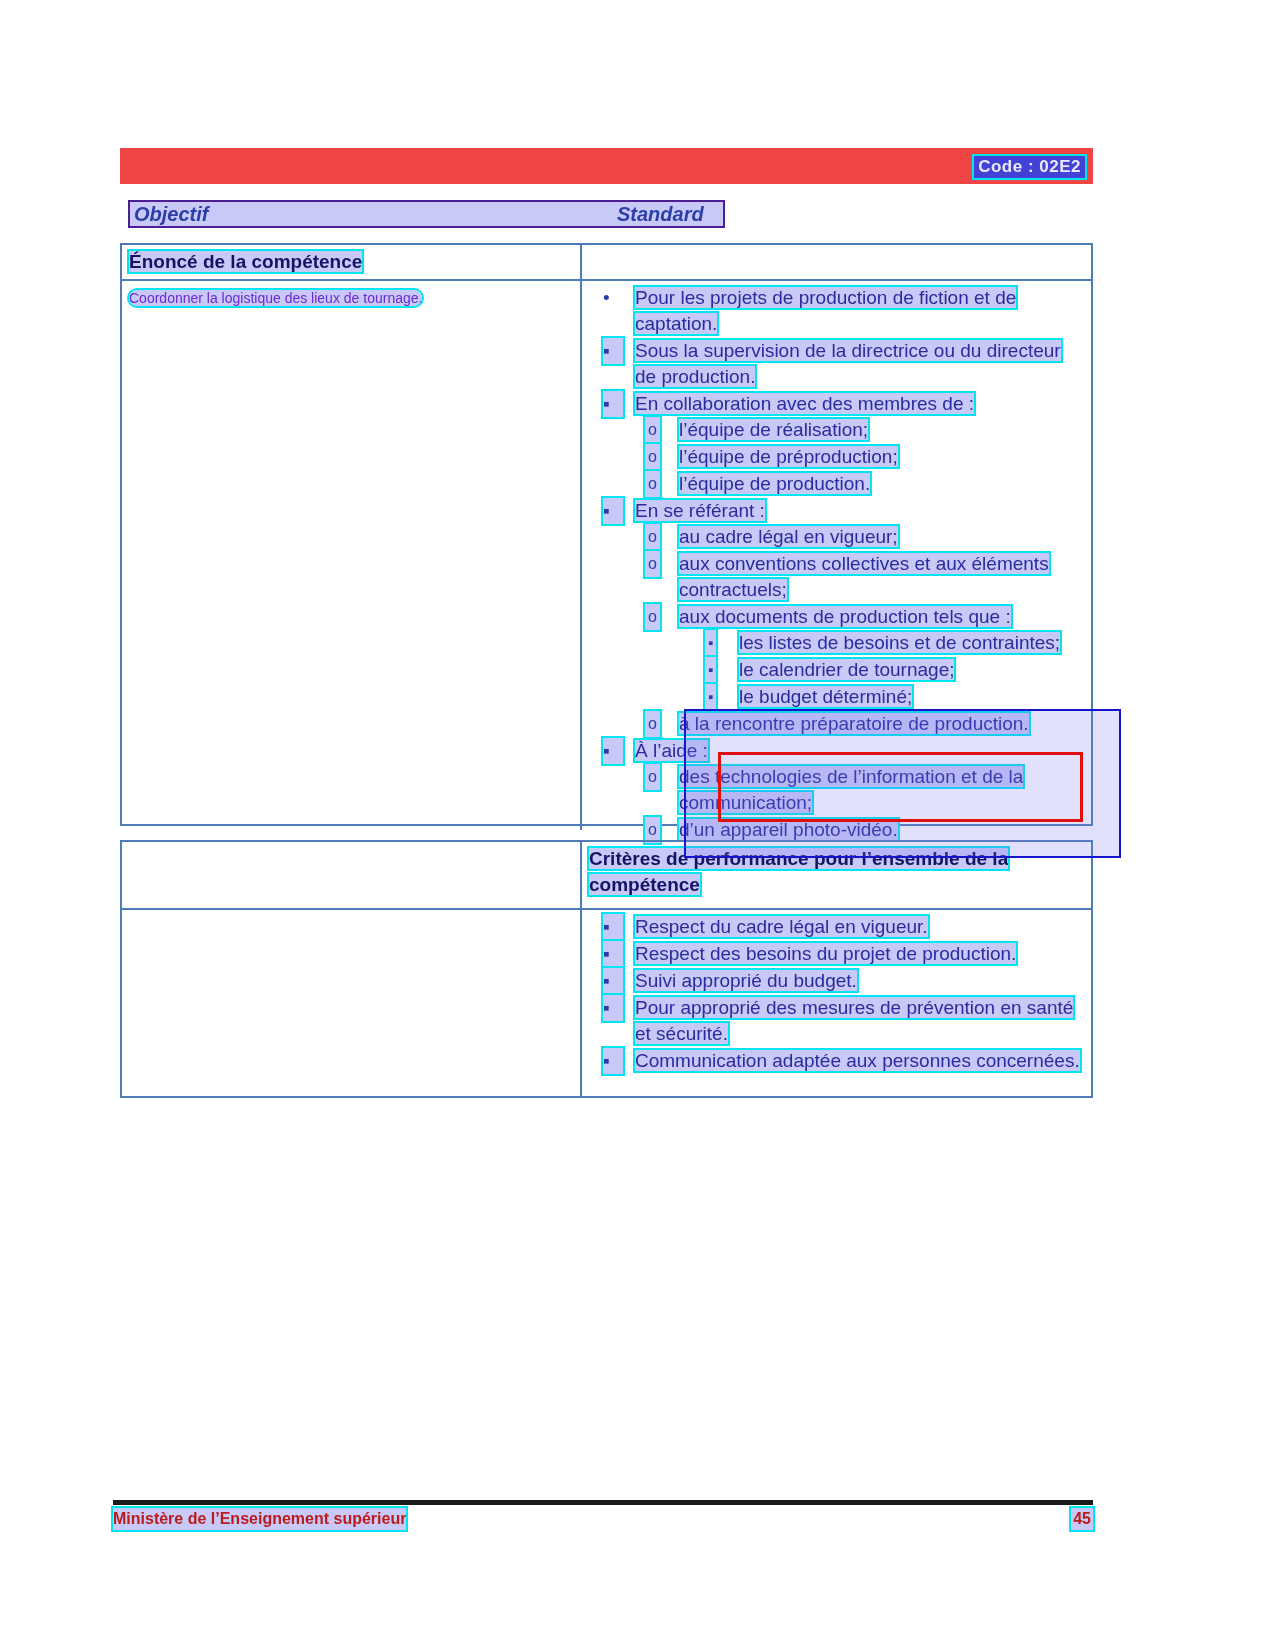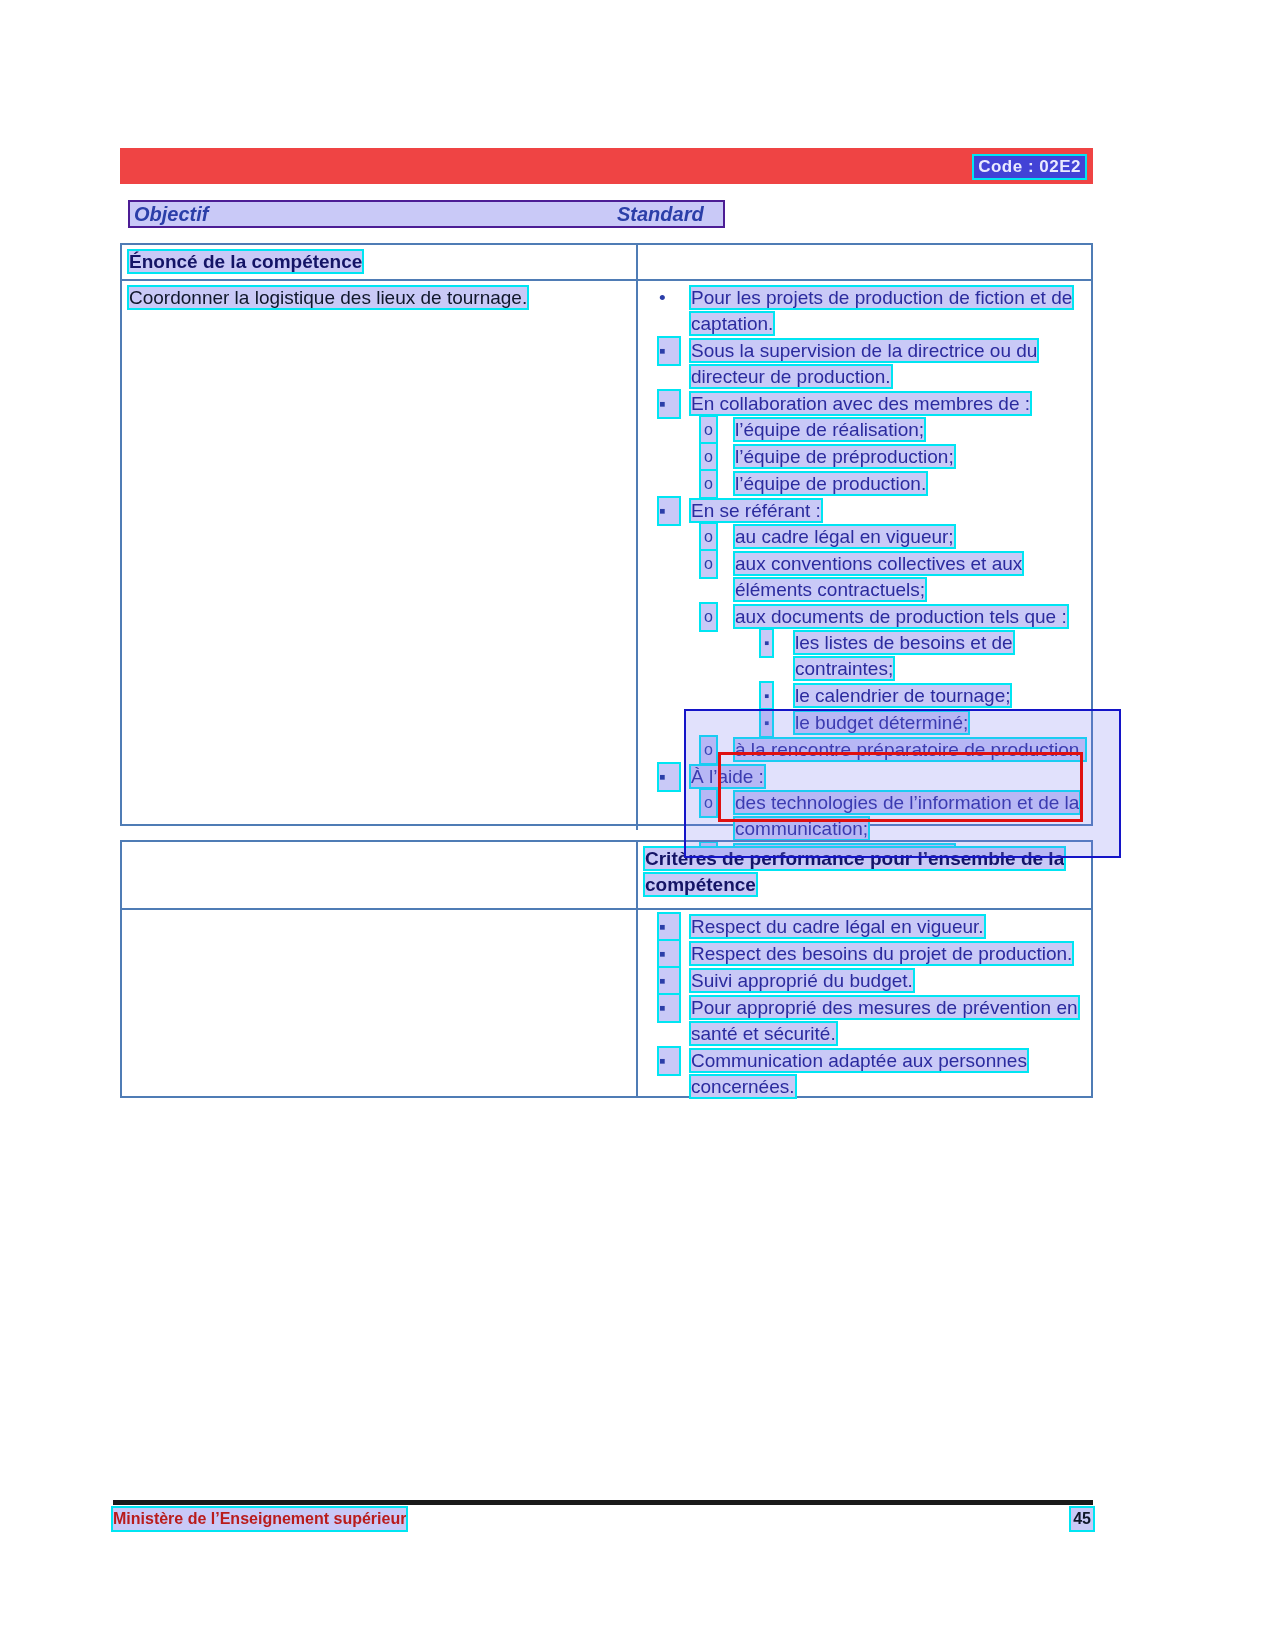--- a/index.html
+++ b/index.html
@@ -91,21 +91,21 @@
     border: 2px solid #4f7cb5;
   }
   .tbl.first { height: 583px; }
 
   .row {
     display: flex;
     box-sizing: border-box;
   }
   .row.header-row { border-bottom: 2px solid #4f7cb5; }
   .cell-left {
-    width: 516px;
+    width: 460px;
     box-sizing: border-box;
     border-right: 2px solid #4f7cb5;
     padding: 4px 22px 4px 7px;
   }
   .cell-right {
     flex: 1;
     box-sizing: border-box;
     padding: 4px 6px 4px 7px;
   }
 
@@ -117,23 +117,24 @@
     -webkit-box-decoration-break: clone;
   }
 
   .hdr-text {
     font-size: 19px;
     font-weight: 700;
     color: #141466;
     line-height: 26px;
   }
   .body-text {
-    font-size: 19px;
-    color: #0f172a;
-    line-height: 26px;
+    font-size: 14px;
+    color: #6d28d9;
+    line-height: 26px;
+    border-radius: 9px;
   }
 
   
   ul.lvl1, ul.lvl2, ul.lvl3 {
     list-style: none;
     margin: 0;
     padding: 0;
   }
   ul.lvl1 > li {
     position: relative;
@@ -255,21 +256,21 @@
     outline: 2px solid #00e5f2;
     white-space: nowrap;
     line-height: 22px;
   }
   .footer .f-right {
     position: absolute;
     right: 0;
     top: 0;
     font-size: 16px;
     font-weight: 700;
-    color: #0f172a;
+    color: #b91c1c;
     background: #c9c9f7;
     outline: 2px solid #00e5f2;
     line-height: 22px;
     padding: 0 2px;
   }
 </style>
 </head>
 <body>
 
 <div class="page">

